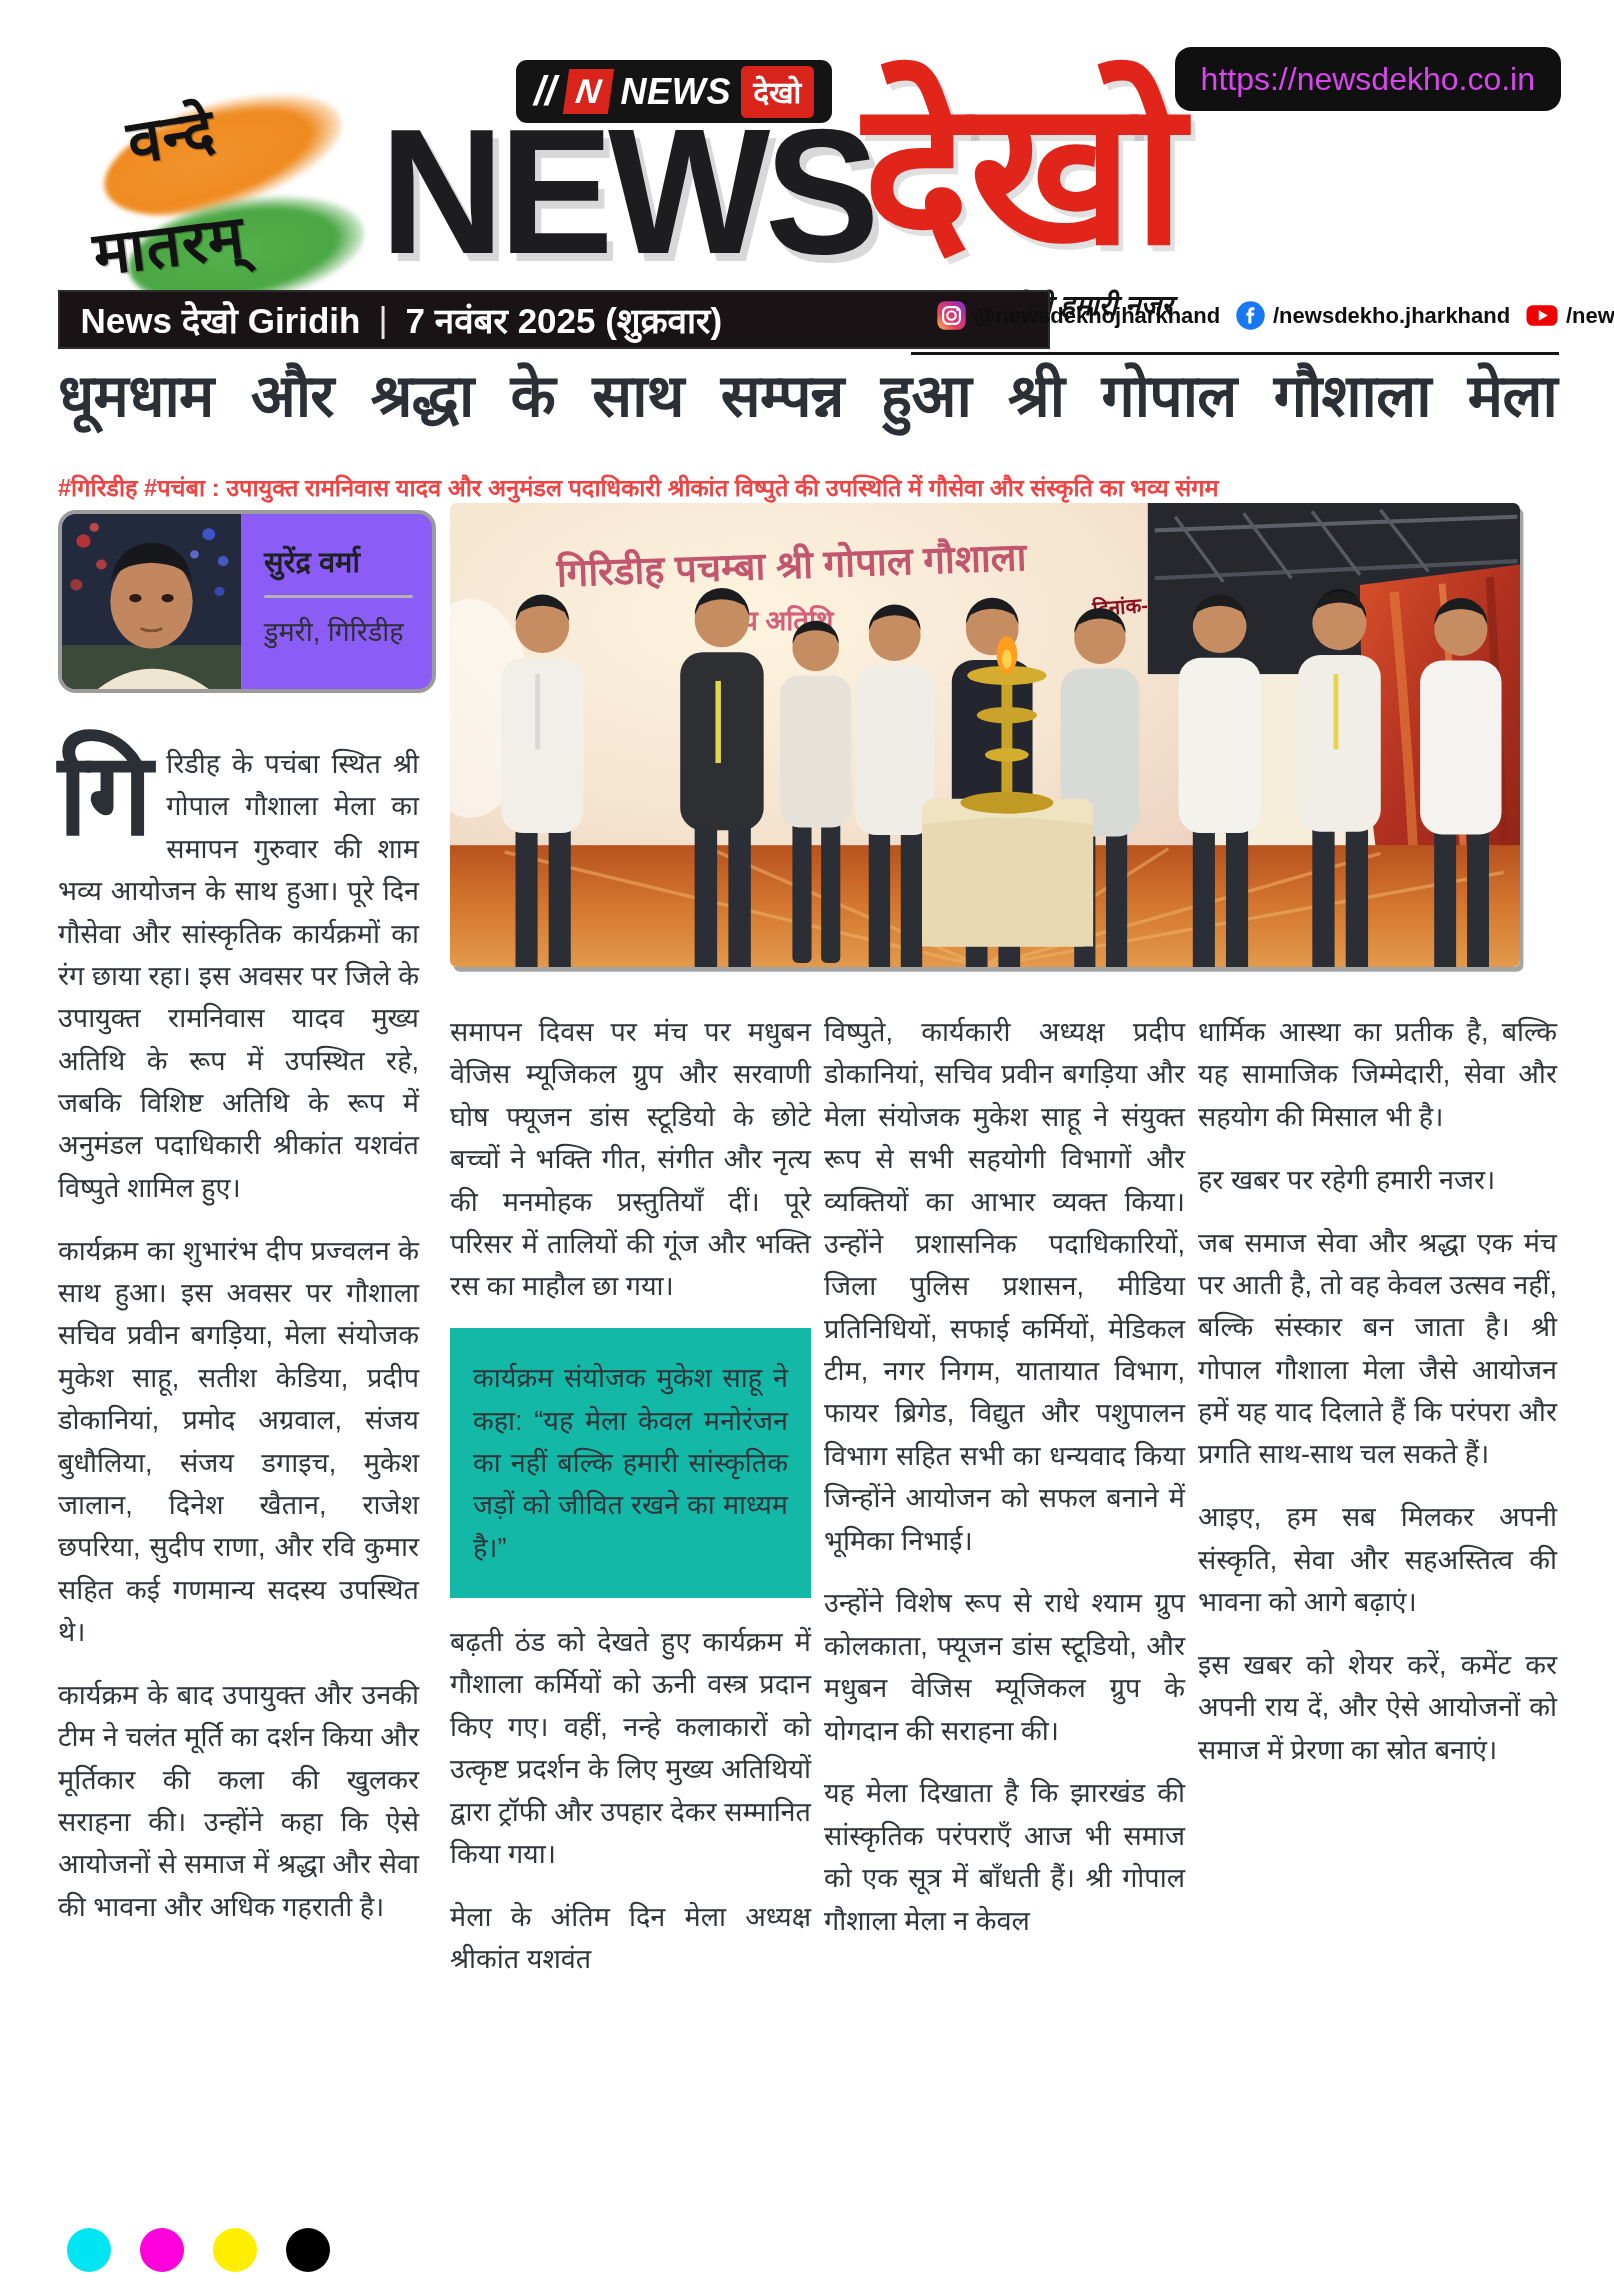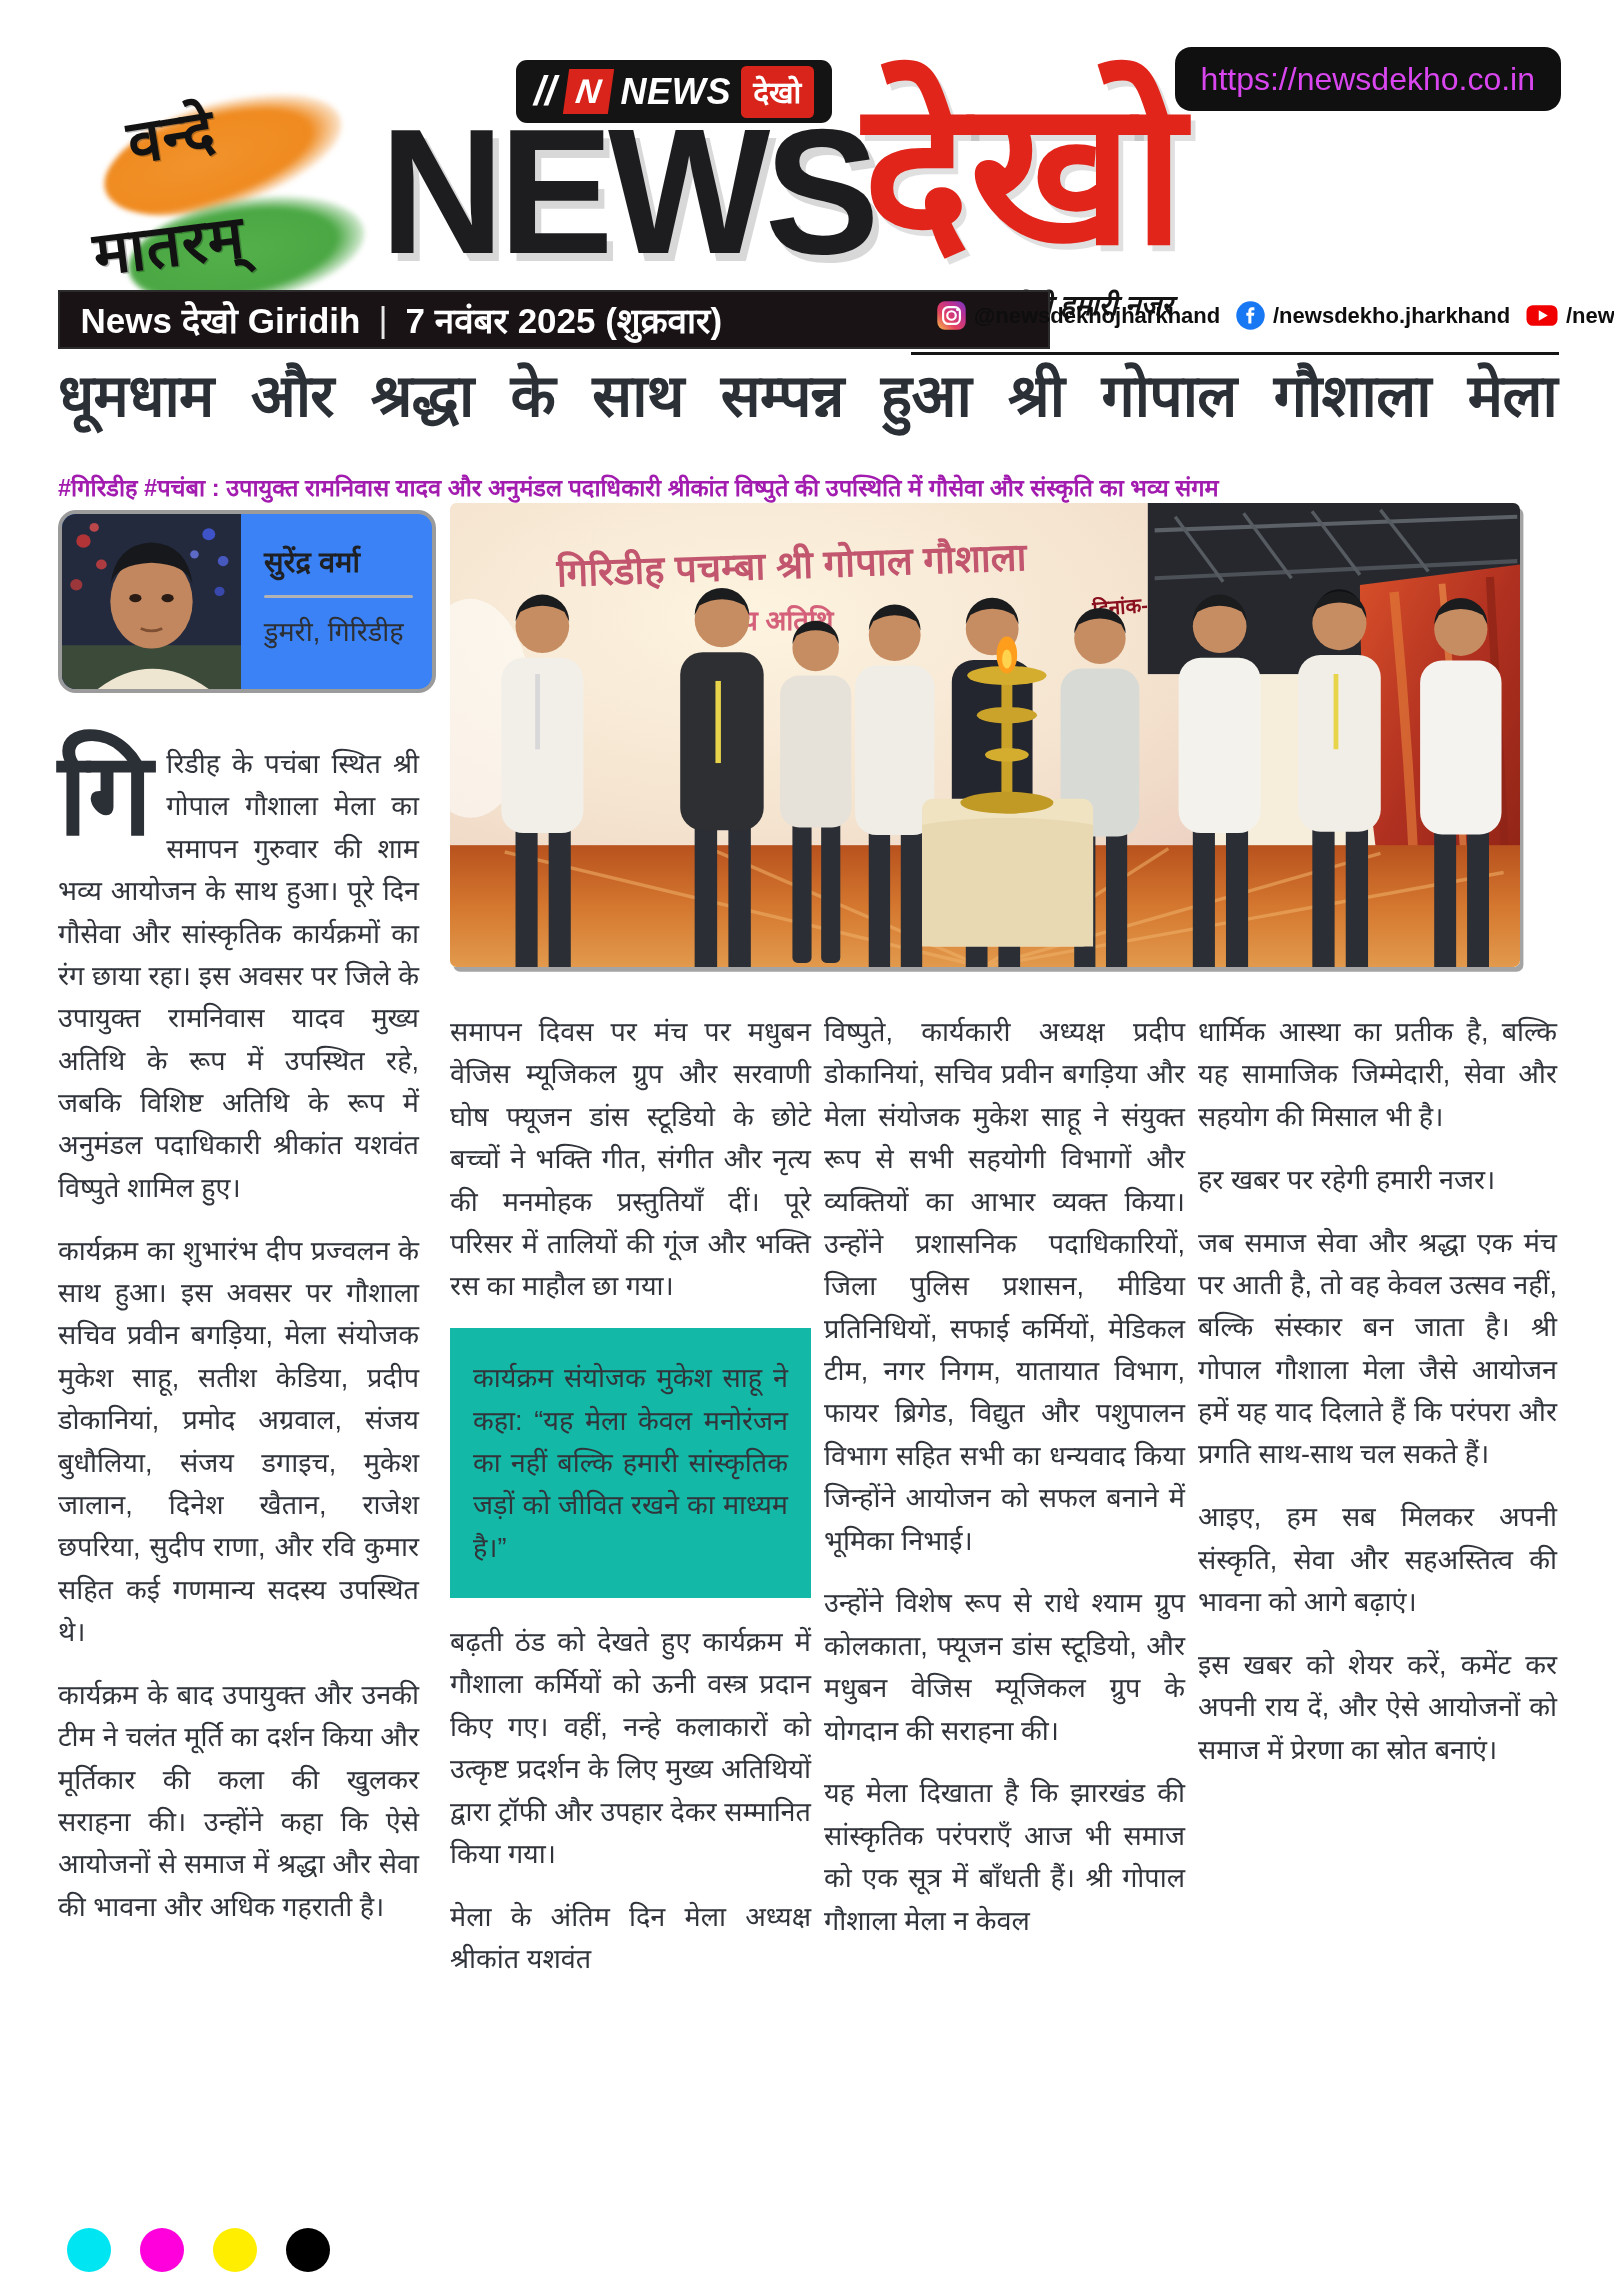--- a/index.html
+++ b/index.html
@@ -33,24 +33,24 @@
   
   .date-bar{left:58px;top:290px;width:992px;height:59px;background:#191315;border:2.1px solid #2c2c2c;display:flex;align-items:center;gap:18px;padding:0 20.5px;box-sizing:border-box;color:#fff;font-size:35px;font-weight:800;}
   .date-bar .sep{font-weight:400;opacity:.9;}
   .social-row{left:936px;top:300px;display:flex;align-items:center;gap:15px;}
   .social-item{display:flex;align-items:center;gap:6.8px;}
   .social-item .handle{font-size:22px;font-weight:700;color:#0e0e0e;white-space:nowrap;}
   .social-rule{left:911px;top:352px;width:648px;height:2.7px;background:#151515;}
 
   
   .headline{left:58px;top:363px;width:1499px;font-size:59px;line-height:1.15;font-weight:900;color:#2b2f36;text-align:justify;text-align-last:justify;letter-spacing:-0.7px;}
-  .subheadline{left:58px;top:471px;width:1499px;font-size:23.6px;font-weight:700;color:#a21caf;}
-
-  
-  .reporter-card{left:58px;top:510px;width:378px;height:183px;background:#3b82f6;border:4.1px solid #9b9b9b;border-radius:18px;box-sizing:border-box;display:flex;overflow:hidden;}
+  .subheadline{left:58px;top:471px;width:1499px;font-size:23.6px;font-weight:700;color:#ef4444;}
+
+  
+  .reporter-card{left:58px;top:510px;width:378px;height:183px;background:#8b5cf6;border:4.1px solid #9b9b9b;border-radius:18px;box-sizing:border-box;display:flex;overflow:hidden;}
   .reporter-photo{width:179px;height:100%;flex:0 0 auto;}
   .reporter-photo svg{width:100%;height:100%;display:block;}
   .reporter-info{flex:1;padding:27px 19px 0 23px;}
   .reporter-name{font-size:29px;font-weight:800;color:#1e2023;}
   .reporter-divider{height:3.4px;background:#b3b3b3;margin:15px 0 13.7px 0;border-radius:2.1px;}
   .reporter-loc{font-size:27px;font-weight:500;color:#2c2f33;}
 
   
   .event-photo{left:450px;top:503px;width:1070px;height:464px;border-radius:6.8px;overflow:hidden;box-shadow:3.4px 4.8px 0 rgba(90,90,90,.55);}
   .event-photo svg{width:100%;height:100%;display:block;}

